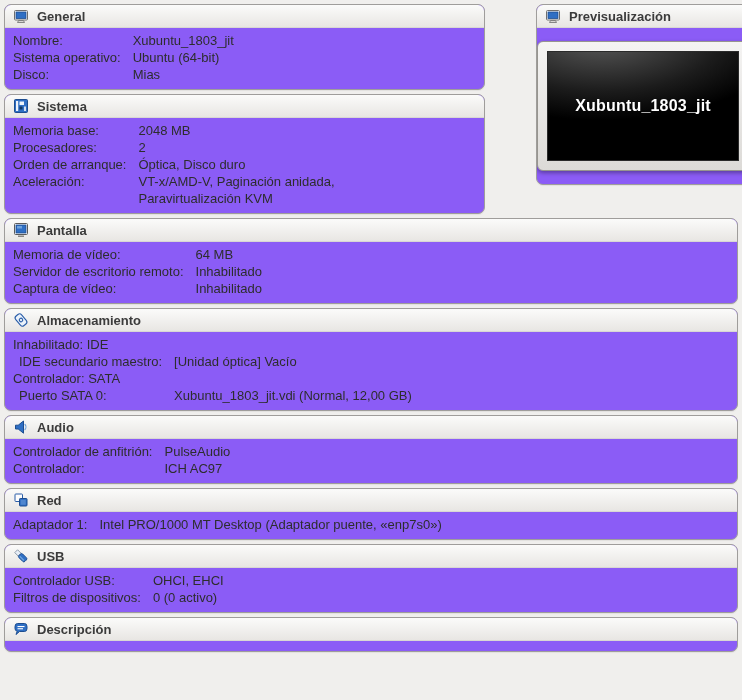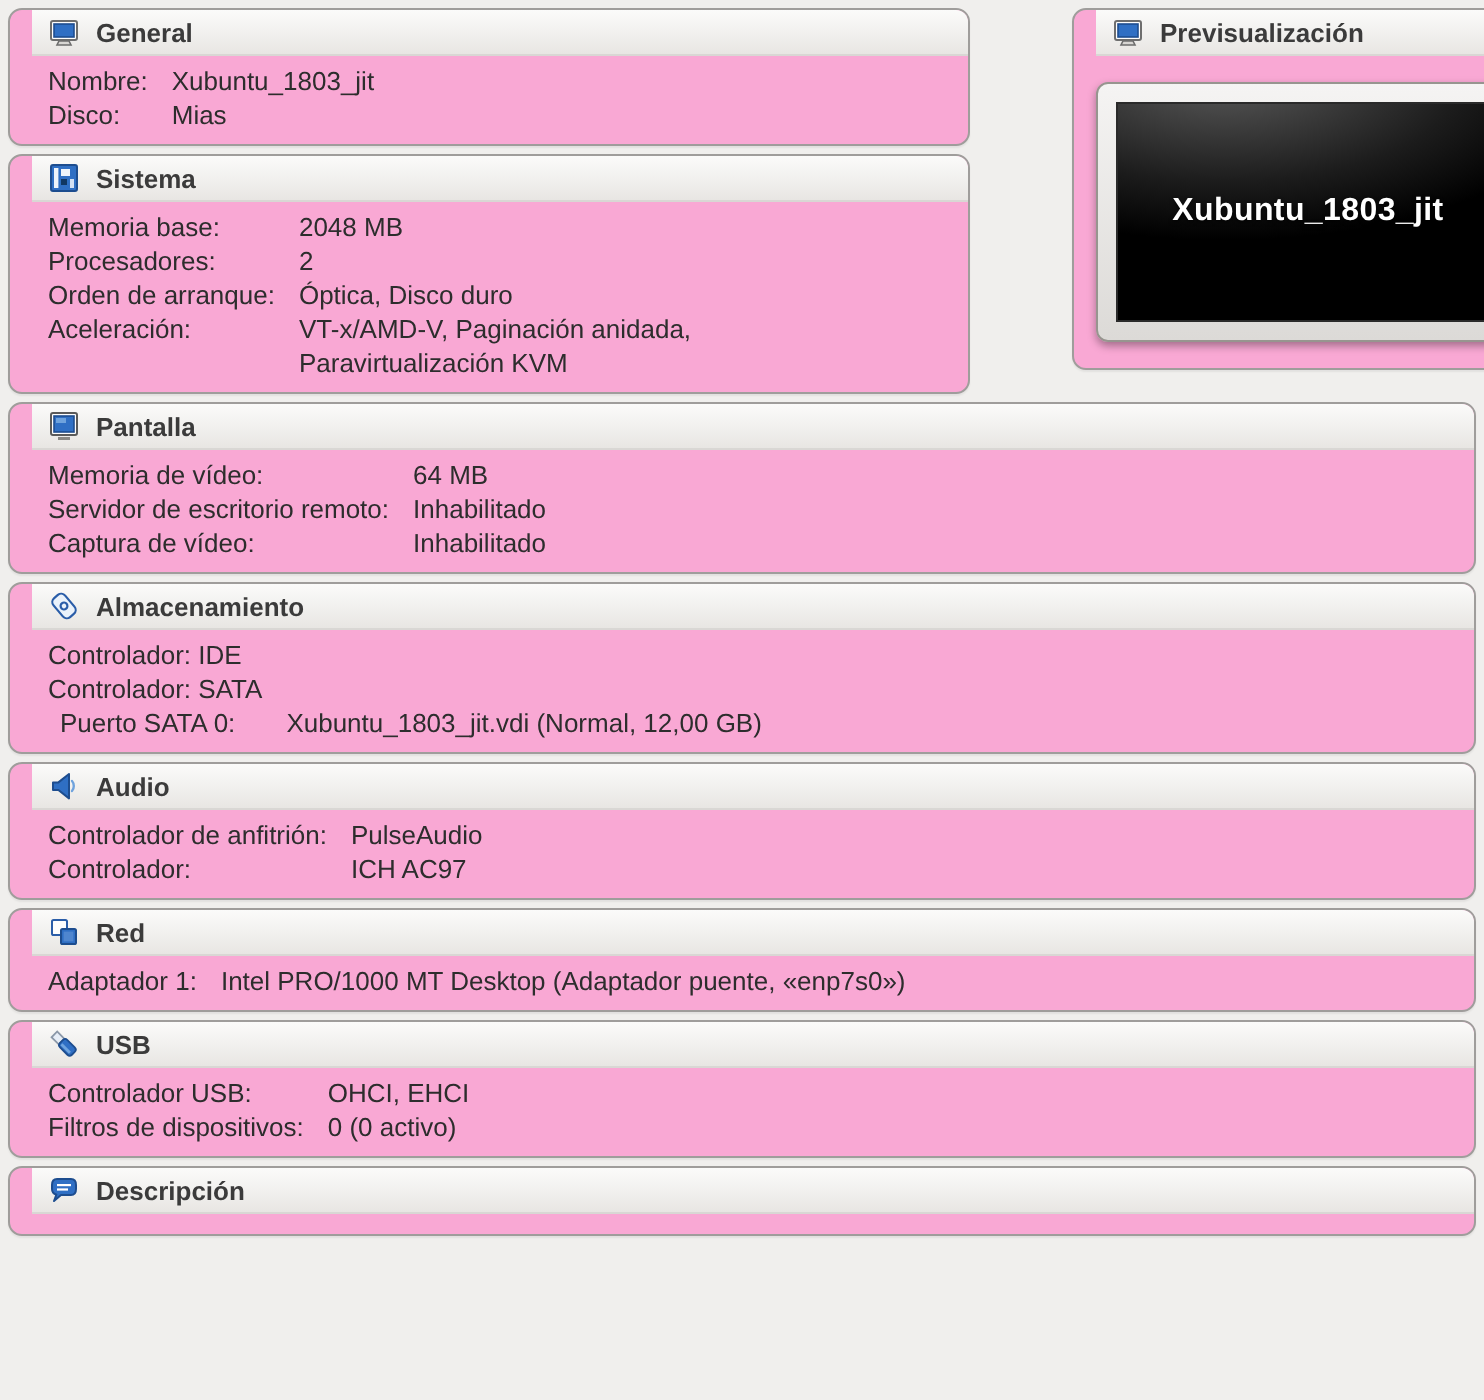--- a/index.html
+++ b/index.html
@@ -12,24 +12,23 @@
     overflow:hidden;
   }
   .page { padding:4px; display:flex; flex-direction:column; gap:4px; }
   .top-row { display:flex; gap:8px; align-items:flex-start; }
   .left-col { width:481px; display:flex; flex-direction:column; gap:4px; flex:none; }
   .right-col { flex:1;margin-left:43px; }
 
   .box {
     border:1px solid #9f9d9b;
     border-radius:7px;
-    background:#f9a8d4;
+    background:#8b5cf6;
     overflow:hidden;
     box-shadow:0 1px 1px rgba(0,0,0,0.06);
-    padding-left:11px;
   }
   .box-header {
     display:flex; align-items:center; gap:8px;
     padding:3px 8px;
     background:linear-gradient(#fbfbfa, #e8e6e3);
     border-bottom:1px solid #d9d7d4;
     cursor:default;
   }
   .box-title { font-weight:bold; font-size:13px; color:#3b3b3b; }
   .box-body { padding:4px 8px 6px 8px; }
@@ -78,20 +77,24 @@
             <path d="M5.5 12.5 L10.5 12.5 L11.5 14.5 L4.5 14.5 Z" fill="#d8d6d3" stroke="#6e6e6e" stroke-width="0.8"></path>
           </svg>
           <span class="box-title">General</span>
         </div>
         <div class="box-body">
           <table>
             <tbody>
                 <tr>
               <td class="lbl">Nombre:</td>
               <td class="val">Xubuntu_1803_jit</td>
+            </tr>
+            <tr>
+              <td class="lbl">Sistema operativo:</td>
+              <td class="val">Ubuntu (64-bit)</td>
             </tr>
             <tr>
               <td class="lbl">Disco:</td>
               <td class="val">Mias</td>
             </tr>
           </tbody>
             </table>
         </div>
       </div>
 
@@ -191,22 +194,26 @@
           <rect x="4.2" y="1.8" width="7.6" height="12.4" rx="2.6" fill="#eaf2fb" stroke="#2a5da8" stroke-width="1.1"></rect>
           <circle cx="8" cy="8" r="1.7" fill="none" stroke="#2a5da8" stroke-width="1.1"></circle>
         </g>
       </svg>
       <span class="box-title">Almacenamiento</span>
     </div>
     <div class="box-body">
       <table>
         <tbody>
             <tr>
-          <td class="lbl">Controlador: IDE</td>
+          <td class="lbl">Inhabilitado: IDE</td>
           <td class="val"></td>
+        </tr>
+        <tr>
+          <td class="lbl indent">IDE secundario maestro:</td>
+          <td class="val">[Unidad óptica] Vacío</td>
         </tr>
         <tr>
           <td class="lbl">Controlador: SATA</td>
           <td class="val"></td>
         </tr>
         <tr>
           <td class="lbl indent">Puerto SATA 0:</td>
           <td class="val">Xubuntu_1803_jit.vdi (Normal, 12,00 GB)</td>
         </tr>
       </tbody>

